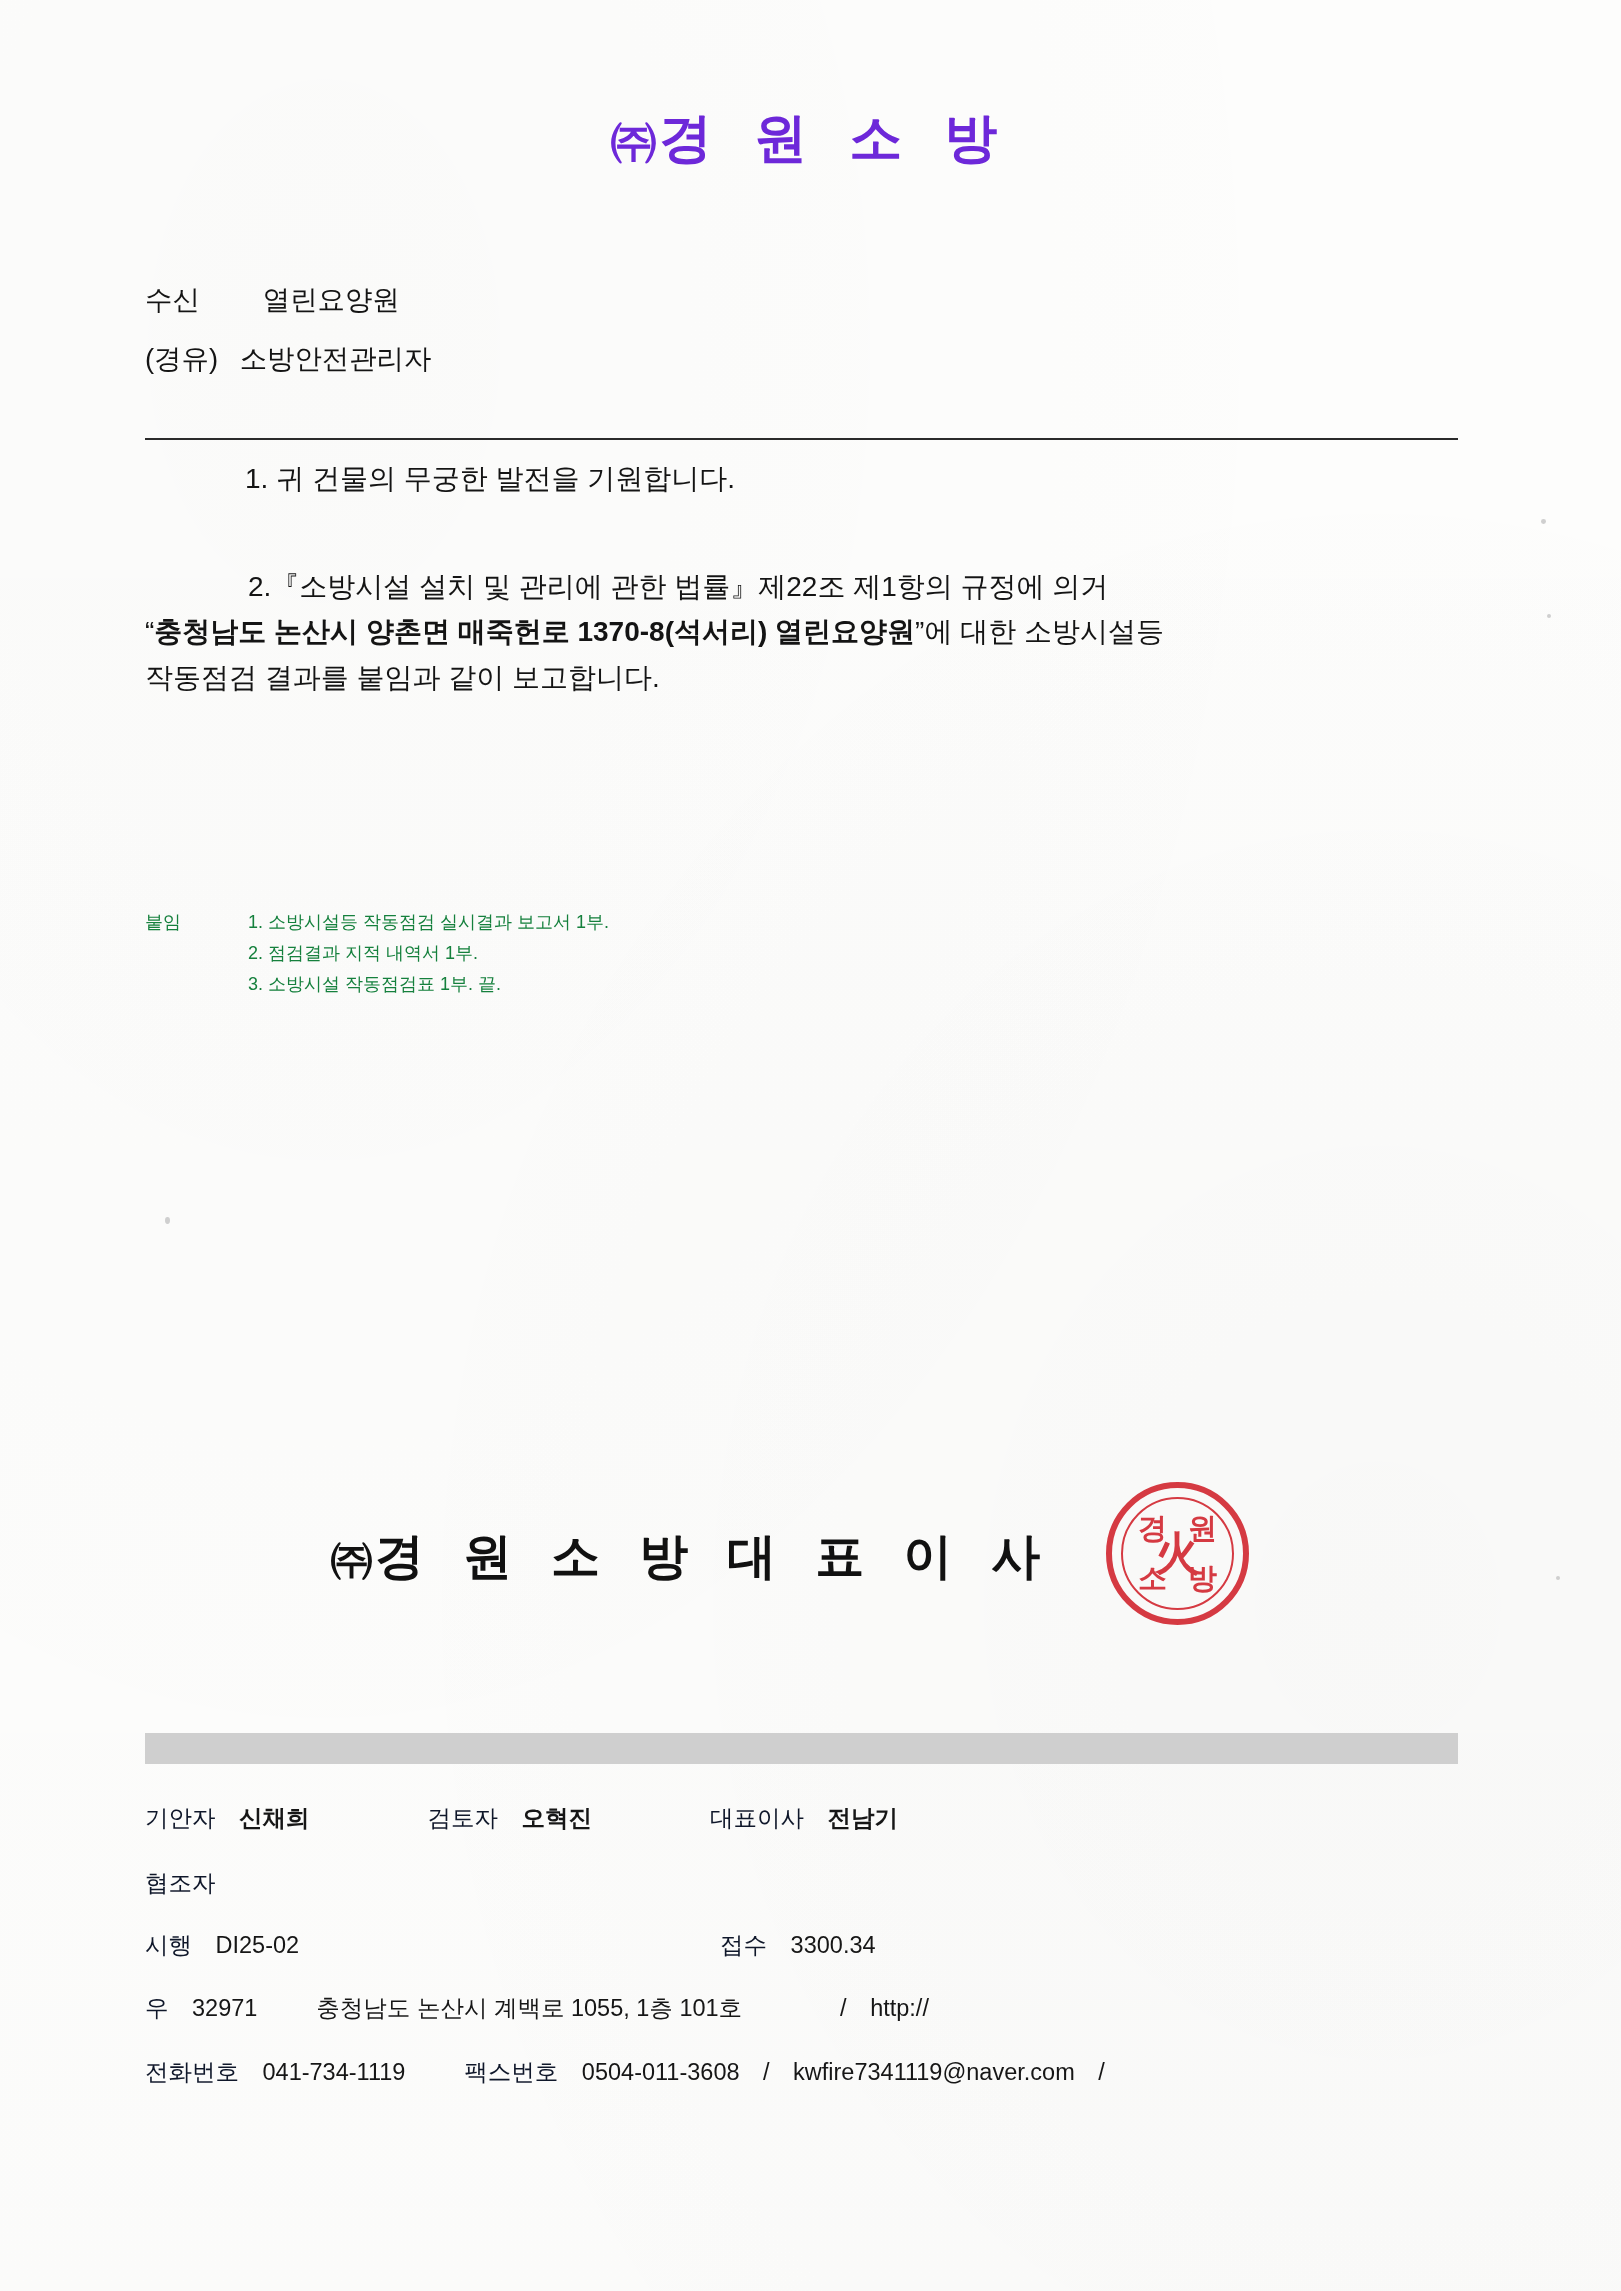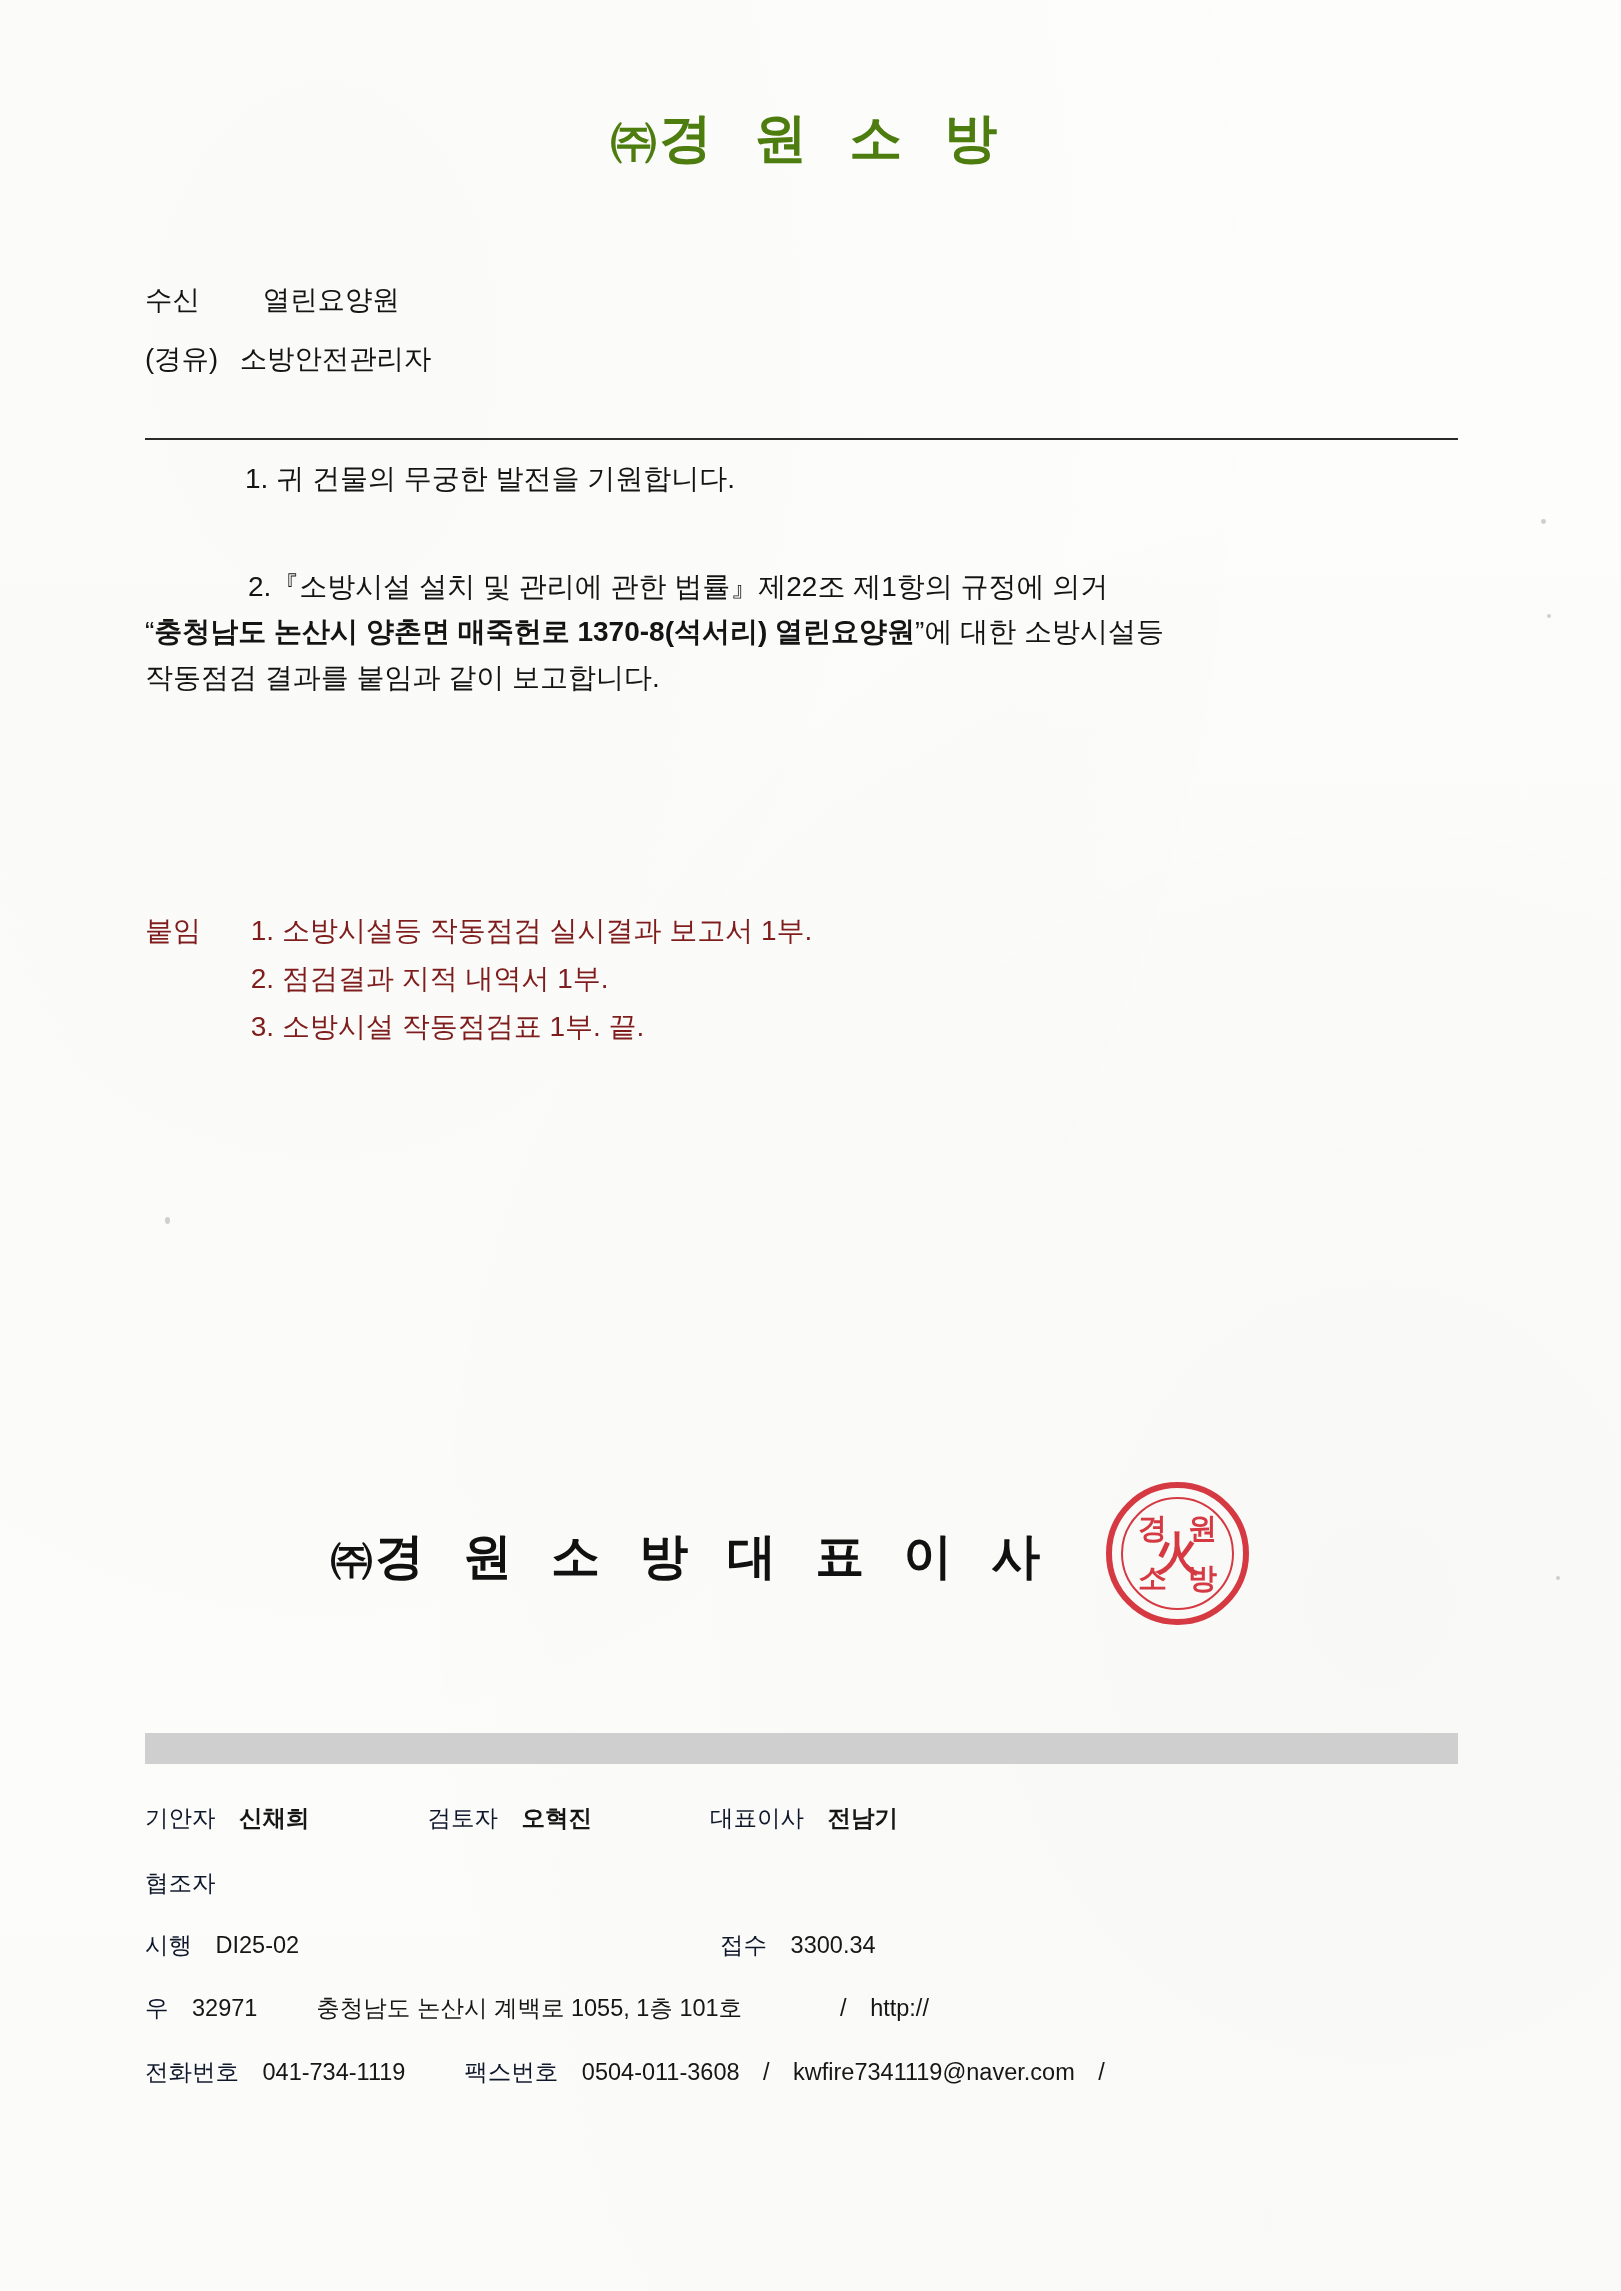--- a/index.html
+++ b/index.html
@@ -30,21 +30,21 @@
   }
   .company-title {
     position: absolute;
     top: 103px;
     left: 0;
     width: 1621px;
     text-align: center;
     font-size: 53px;
     font-weight: 700;
     letter-spacing: 13.7px;
-    color: #4d7c0f;
+    color: #6d28d9;
   }
   .company-title .mark {
     letter-spacing: 2px;
     font-size: 47px;
   }
   .field-row {
     position: absolute;
     font-size: 27.4px;
     color: #141414;
     white-space: nowrap;
@@ -76,23 +76,23 @@
   }
   .p1 { top: 456px; left: 245px; }
   .p2 { top: 564px; left: 145px; width: 1323px; }
   .p2 .indent { display: inline-block; margin-left: 103px; }
   .p2 b { font-weight: 700; }
 
   .attach {
     position: absolute;
     top: 907px;
     left: 145px;
-    font-size: 28px;
+    font-size: 18px;
     line-height: 1.72;
-    color: #7f1d1d;
+    color: #15803d;
   }
   .attach .hdr {
     display: inline-block;
     width: 98px;
   }
   .attach ol {
     display: inline-block;
     vertical-align: top;
     margin: 0;
     padding: 0;

